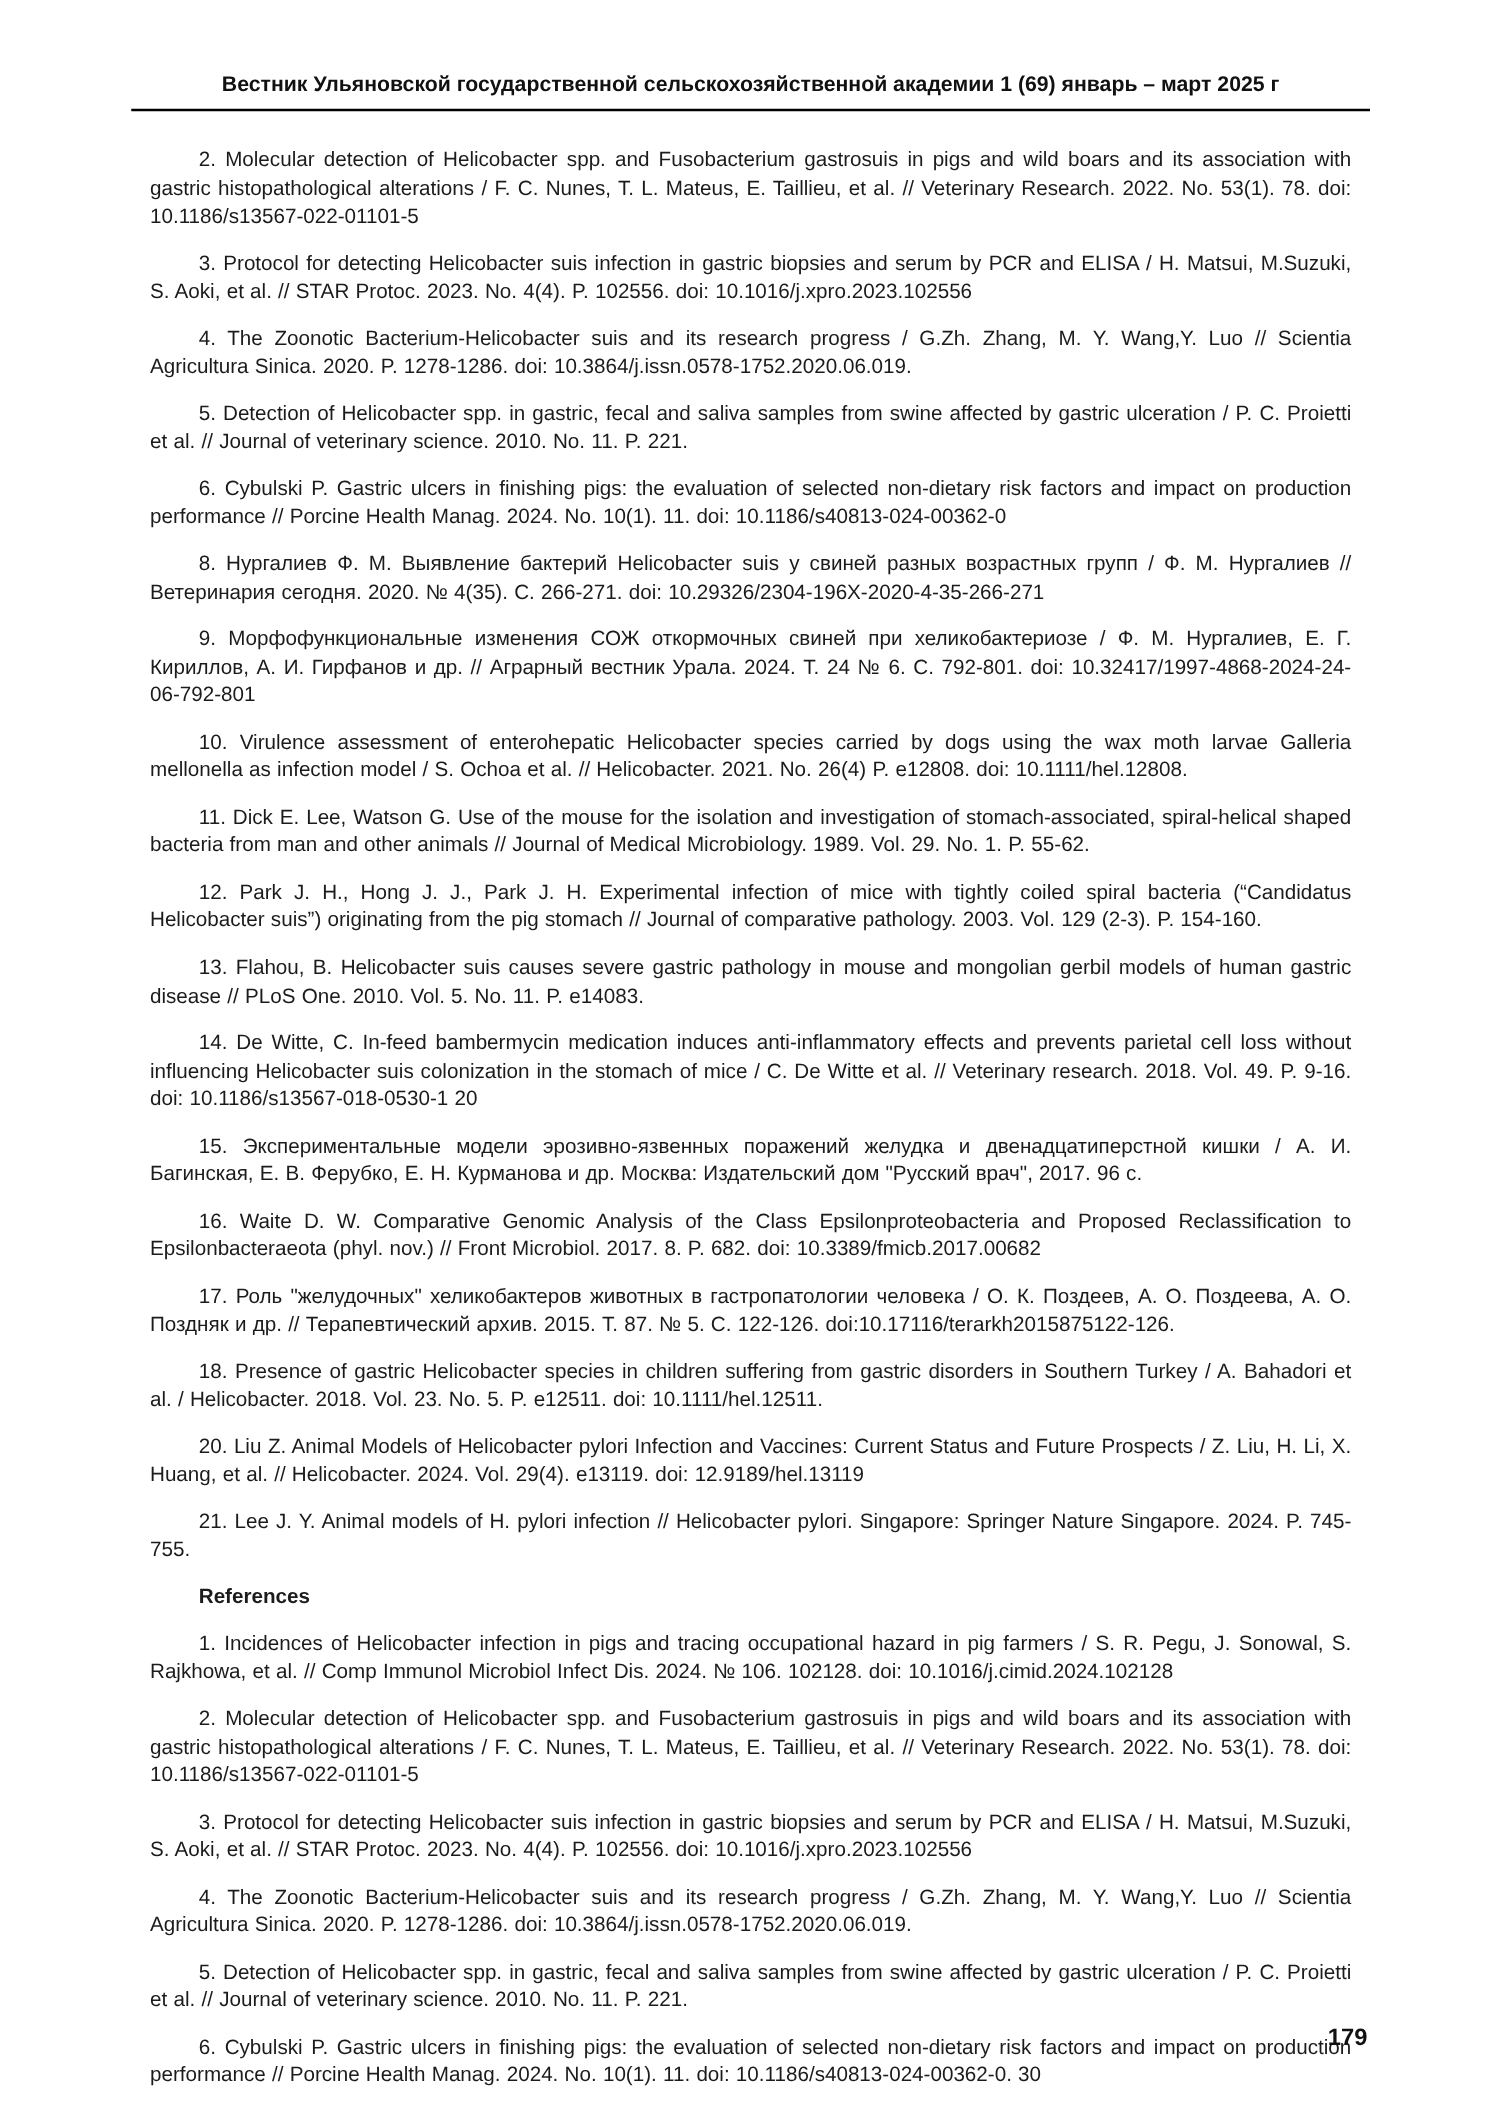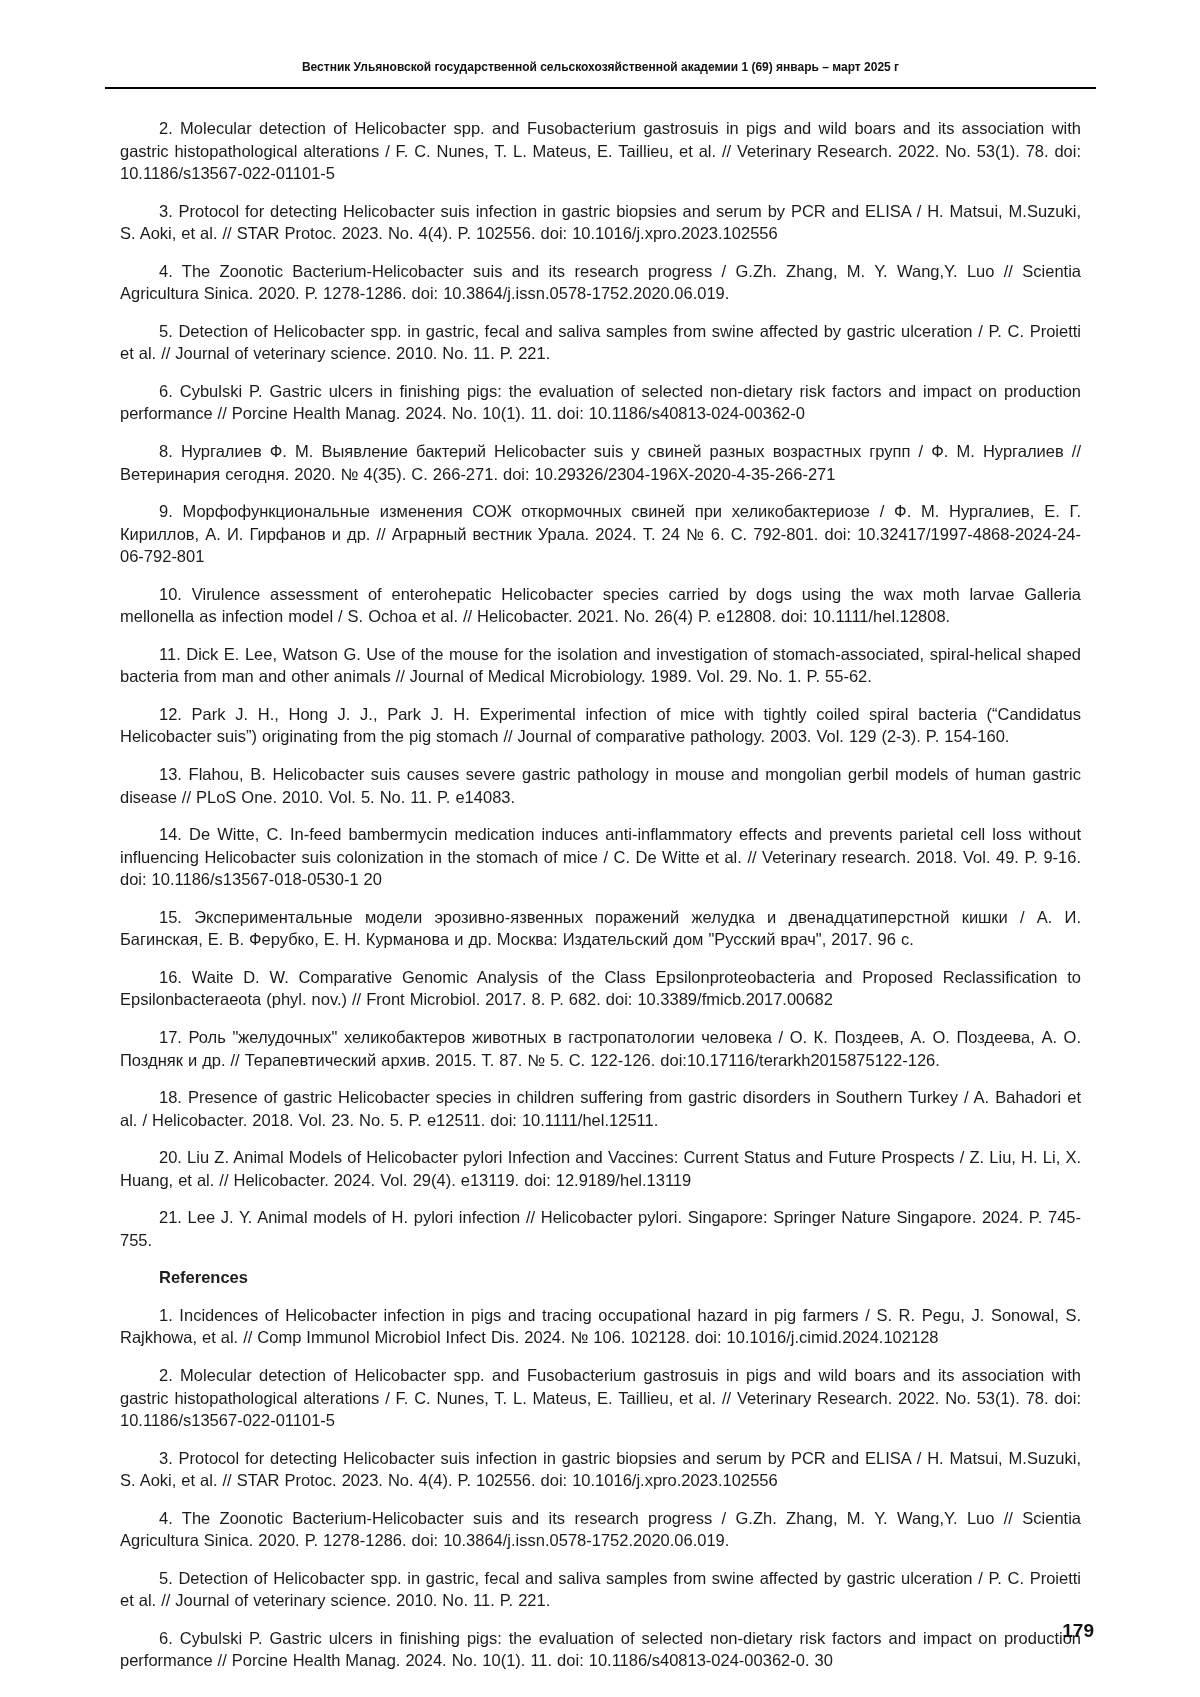--- a/index.html
+++ b/index.html
@@ -14,21 +14,21 @@
   }
   .page {
     position: absolute;
     inset: 0;
     padding: 57px 104px 0 105px;
     box-sizing: border-box;
   }
   .header-text {
     text-align: center;
     font-weight: 700;
-    font-size: 12px;
+    font-size: 17px;
     line-height: 21px;
     color: #111111;
     padding-bottom: 9px;
   }
   .header-rule {
     border-bottom: 2.5px solid #000000;
   }
   .body-text {
     padding-top: 13px;
   }

